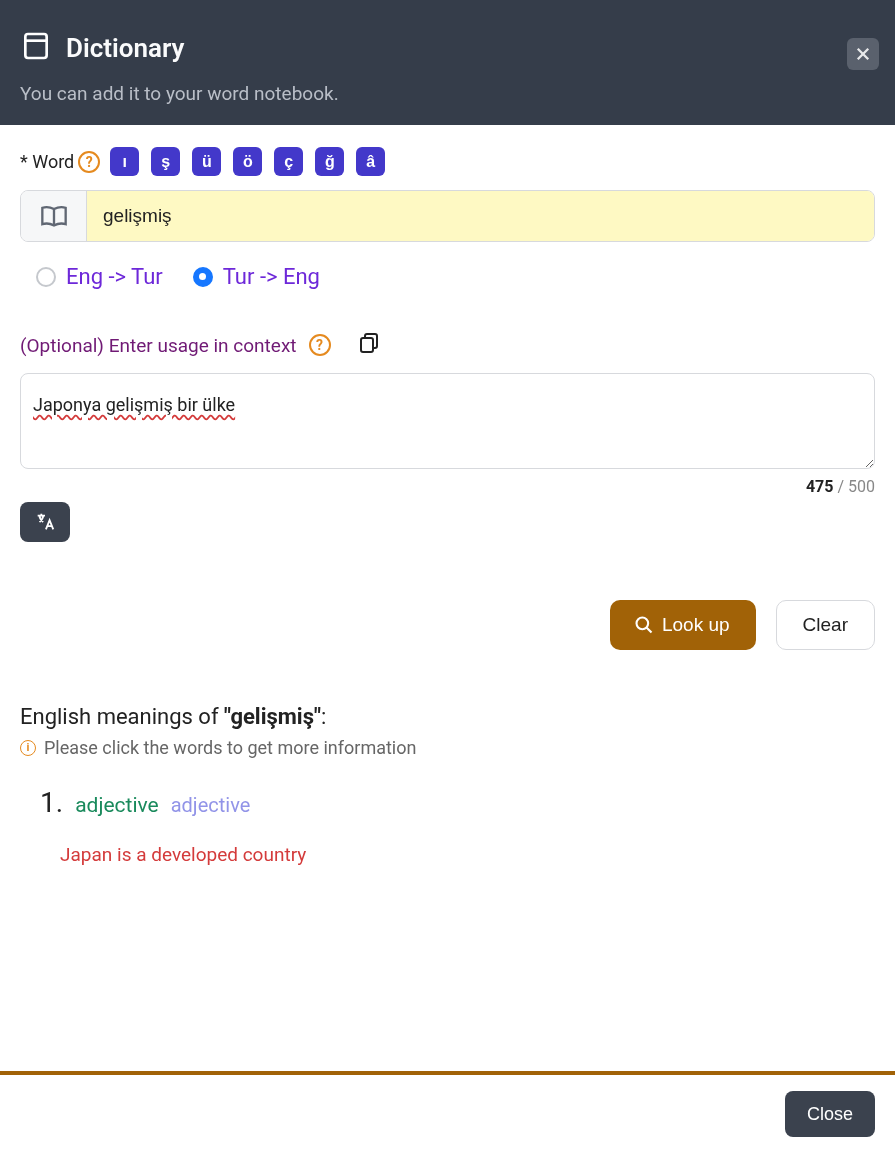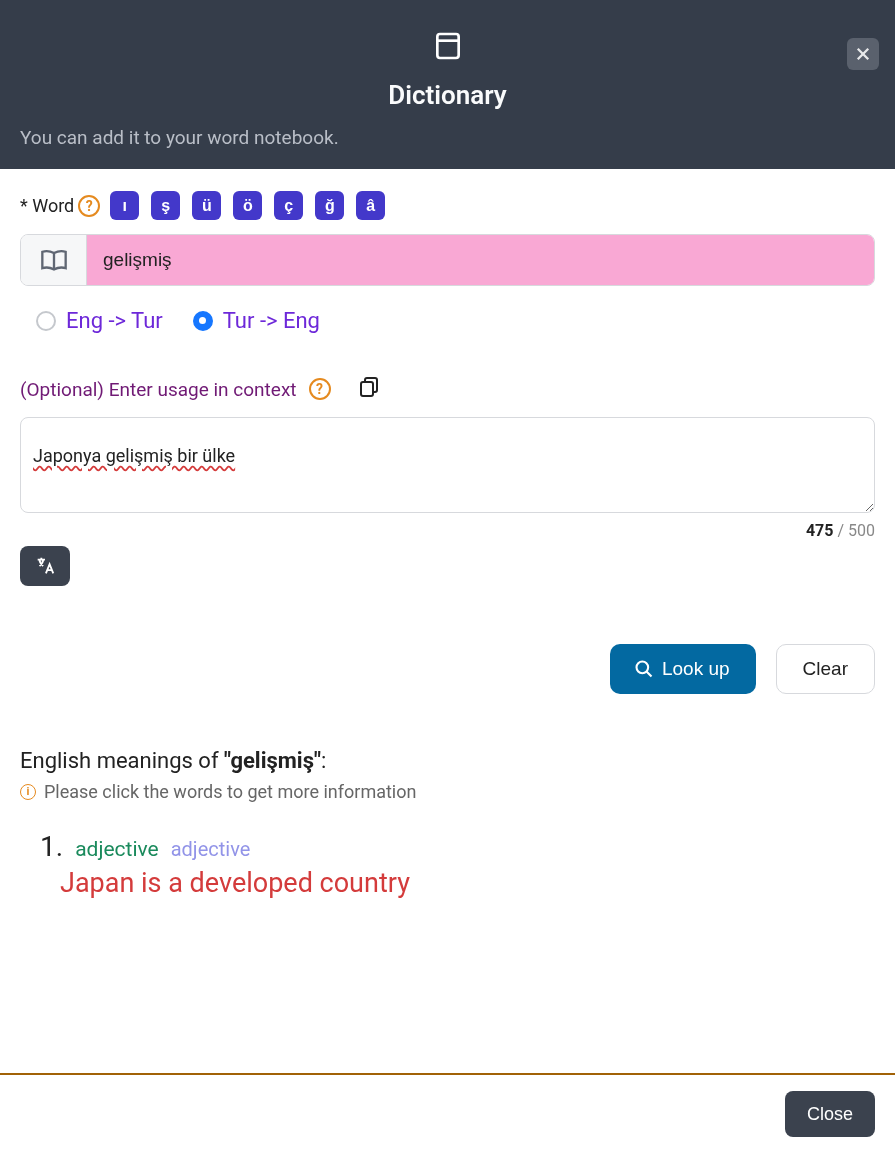--- a/index.html
+++ b/index.html
@@ -15,21 +15,20 @@
   .header {
     background: #353d4a;
     color: #fff;
     padding: 30px 20px 20px 20px;
     position: relative;
   }
   .header-title-row {
     display: flex;
     align-items: center;
     gap: 14px;
-    flex-direction: column;
   }
   .header-title {
     font-size: 26px;
     font-weight: 600;
     color: #fafbfc;
   }
   .header-sub {
     margin-top: 16px;
     font-size: 19px;
     color: #b9bec7;
@@ -103,21 +102,21 @@
     align-items: center;
     justify-content: center;
     color: #606773;
   }
   .word-input {
     flex: 1;
     border: none;
     padding: 0 16px;
     font-size: 19px;
     outline: none;
-    background: #f9a8d4;
+    background: #fef9c3;
     color: #222;
   }
   .radio-row {
     display: flex;
     gap: 30px;
     margin-top: 22px;
     margin-left: 16px;
     align-items: center;
   }
   .radio-item {
@@ -162,21 +161,21 @@
   .copy-icon {
     color: #222;
     margin-left: 14px;
     cursor: pointer;
   }
   .context-textarea {
     width: 100%;
     height: 96px;
     border: 1px solid #d7d9dd;
     border-radius: 8px;
-    padding: 27px 12px;
+    padding: 20px 12px;
     font-size: 18px;
     font-family: inherit;
     resize: both;
     color: #222;
     text-decoration: underline wavy #d43b3b;
     text-underline-offset: 3px;
     outline: none;
   }
   .char-count {
     text-align: right;
@@ -212,21 +211,21 @@
     padding: 0 26px;
     border-radius: 10px;
     font-size: 19px;
     cursor: pointer;
     display: inline-flex;
     align-items: center;
     gap: 8px;
     border: 1px solid transparent;
   }
   .btn-primary {
-    background: #0369a1;
+    background: #a16207;
     color: #fff;
     border: none;
     padding-left: 24px;
   }
   .btn-secondary {
     background: #fff;
     color: #222;
     border: 1px solid #d7d9dd;
   }
   .result-sep {
@@ -287,27 +286,27 @@
   .meaning-word {
     font-size: 21px;
     color: #1a8a5c;
     cursor: pointer;
   }
   .meaning-pos {
     font-size: 20px;
     color: #9294e8;
   }
   .example-translation {
-    font-size: 27px;
+    font-size: 19px;
     color: #d43b3b;
-    margin-top: 4px;
+    margin-top: 24px;
     margin-left: 20px;
   }
   .footer {
-    border-top: 2px solid #a16207;
+    border-top: 4px solid #a16207;
     padding: 16px 20px;
     display: flex;
     justify-content: flex-end;
     background: #fff;
   }
   .btn-close-footer {
     background: #3b424e;
     color: #fff;
     border: none;
     height: 46px;

